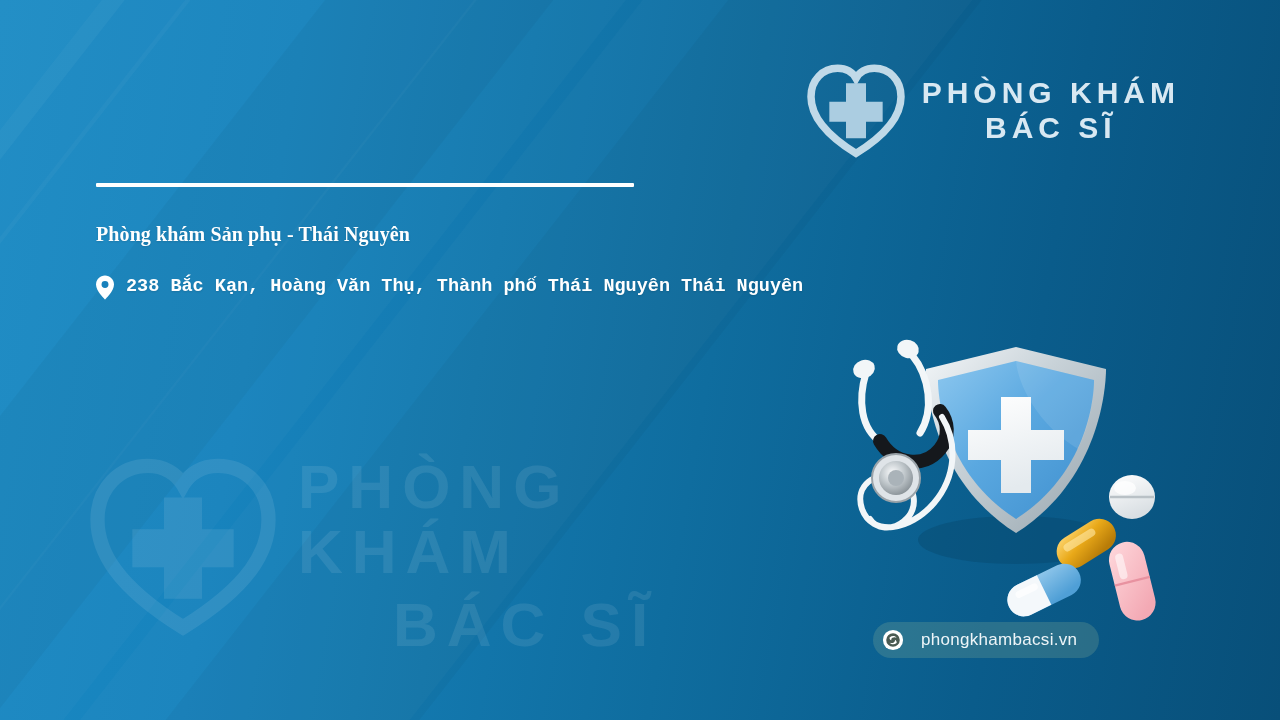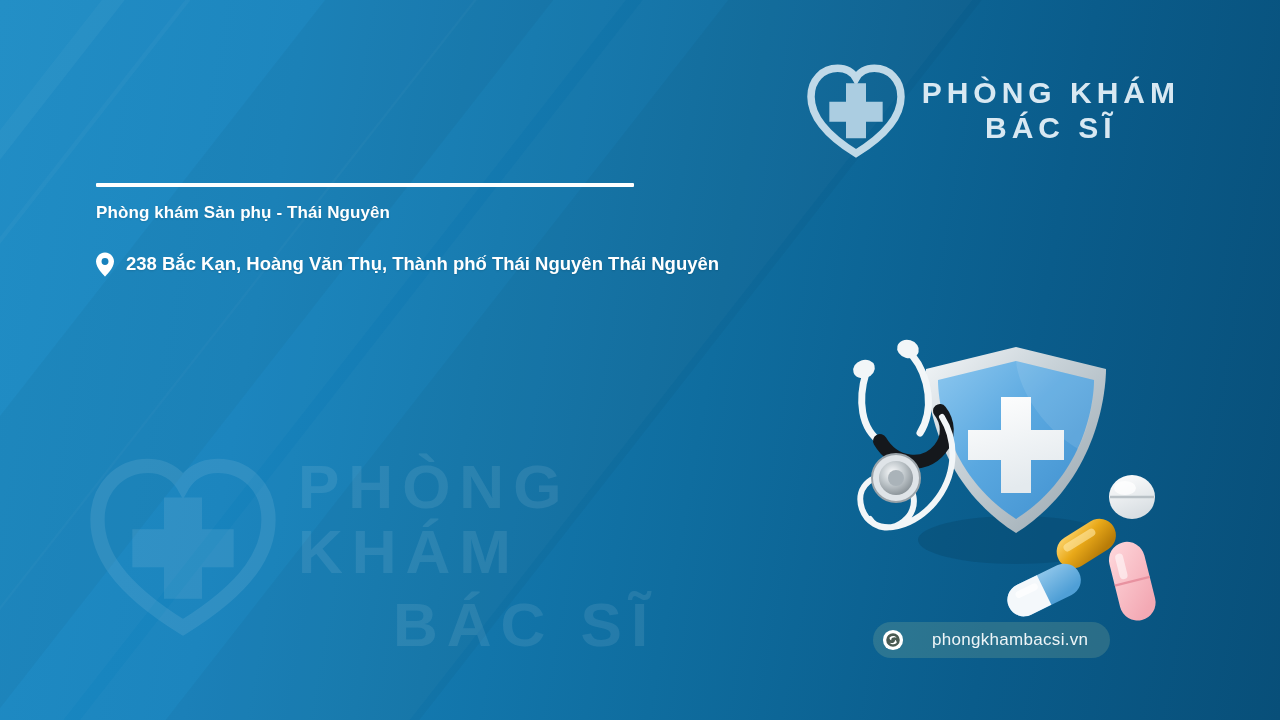--- a/index.html
+++ b/index.html
@@ -85,57 +85,59 @@
 
   #divider {
     width:538px; height:4px;
     background:#ffffff;
     margin-top:33px;
     border-radius:1px;
   }
 
   #clinic-subtitle {
     color:#ffffff;
-    font-size:17px;
-    font-weight:bold;
-    margin-top:16px;
+    font-size:20px;
+    font-weight:bold;
+    margin-top:36px;
     letter-spacing:0.1px;
     text-shadow:0 1px 2px rgba(0,0,0,0.12);
+    font-family:Liberation Serif, serif;
   }
 
   #address-row {
     display:flex;
     align-items:flex-start;
     gap:12px;
     margin-top:27px;
   }
   #address-row .pin { flex:0 0 auto; width:18px; height:25px; margin-top:2px; }
   #address-text {
     color:#ffffff;
     font-size:18.5px;
     font-weight:bold;
     line-height:1.55;
     max-width:680px;
     text-shadow:0 1px 2px rgba(0,0,0,0.12);
+    font-family:Liberation Mono, monospace;
   }
 
   
   #illustration {
     position:absolute;
     left:838px; top:325px;
     width:340px; height:300px;
   }
 
   
   #website-badge {
     position:absolute;
     left:873px; top:622px;
     height:36px;
     padding:0 22px 0 9px;
-    display:flex; align-items:center; gap:28px;
+    display:flex; align-items:center; gap:17px;
     background:rgba(160,190,150,0.22);
     border-radius:18px;
   }
   #website-badge .globe { width:22px; height:22px; flex:0 0 auto; }
   #website-url {
     color:#eef5f8;
     font-size:17px;
     letter-spacing:0.3px;
   }
 </style>

